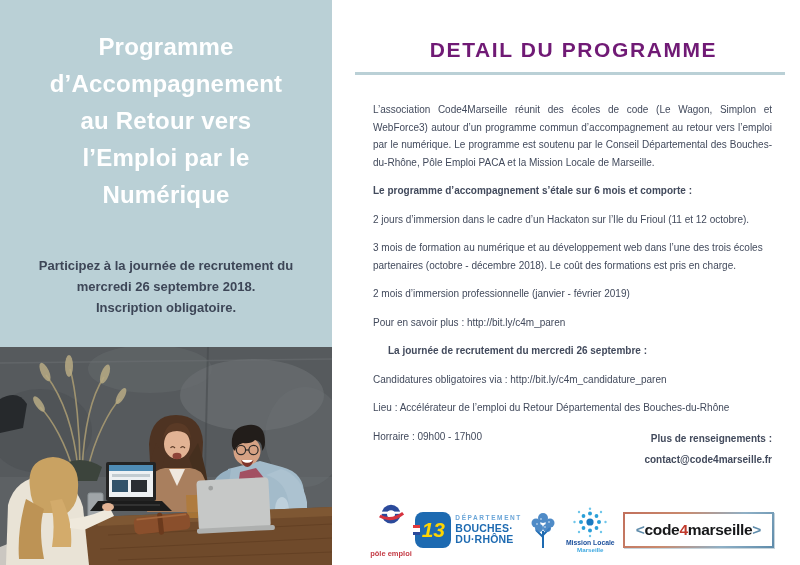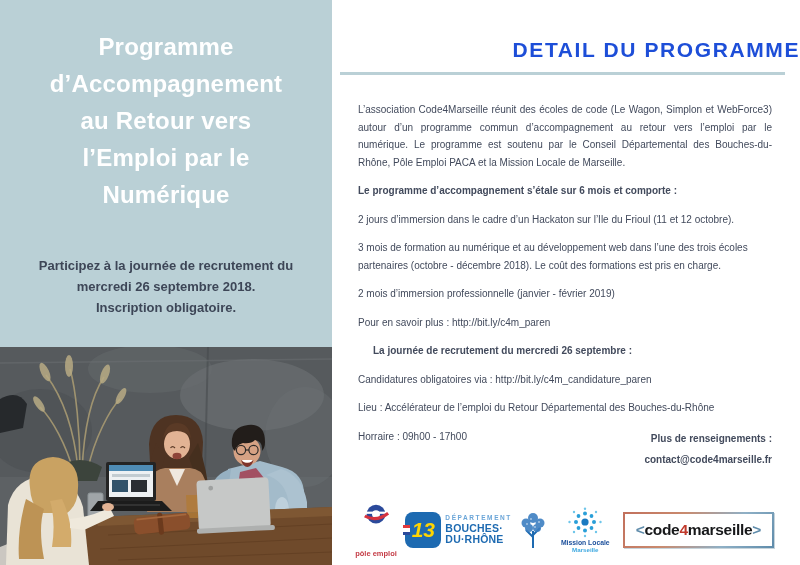--- a/index.html
+++ b/index.html
@@ -1,31 +1,31 @@
 <!DOCTYPE html>
 <html><head>
 <meta charset="utf-8">
 <style>
   * { box-sizing: border-box; margin: 0; padding: 0; }
   html, body { width: 800px; height: 565px; }
   body { font-family: "Liberation Sans", sans-serif; background: #ffffff; overflow: hidden; }
-  .page { position: relative; width: 800px; height: 565px; display: flex; background: #ffffff; }
+  .page { position: relative; width: 800px; height: 565px; display: flex; background: #ffffff; gap: 15px; }
 
   
   .left-panel { width: 332px; height: 565px; background: #bad0d6; display: flex; flex-direction: column; flex-shrink: 0; }
   .left-title { margin-top: 28px; text-align: center; color: #ffffff; font-weight: bold; font-size: 24px; line-height: 37px; letter-spacing: 0.2px; }
   .left-title div { white-space: nowrap; }
   .left-subtitle { margin-top: 42px; text-align: center; color: #3d4657; font-weight: bold; font-size: 13px; line-height: 21px; }
   .left-subtitle div { white-space: nowrap; }
   .photo-wrap { margin-top: auto; width: 332px; height: 218px; overflow: hidden; }
   .photo-wrap svg { display: block; }
 
   
   .right-panel { flex: 1; position: relative; padding-top: 37px; background: #ffffff; }
-  .main-heading { text-align: right; color: #1d4ed8; font-size: 21px; font-weight: bold; letter-spacing: 1.6px; line-height: 26px; }
+  .main-heading { text-align: center; color: #701a75; font-size: 21px; font-weight: bold; letter-spacing: 1.6px; line-height: 26px; }
   .heading-rule { height: 3px; background: #bad0d6; margin: 9px 15px 0 8px; }
   .content { margin: 26px 28px 0 26px; color: #424a5c; font-size: 10px; line-height: 17.5px; }
   .content p { margin: 0 0 11px 0; }
   .content .justified { text-align: justify; }
   .content strong, .content b { font-weight: normal; }
   .gap-md { margin-top: 10px; }
   .gap-sm { margin-top: 9px; padding-left: 15px; }
   .section-heading { font-weight: bold; }
   .hours-row { display: flex; justify-content: space-between; align-items: flex-start; margin-top: 1px; }
   .contact { text-align: right; font-weight: bold; line-height: 21px; }

